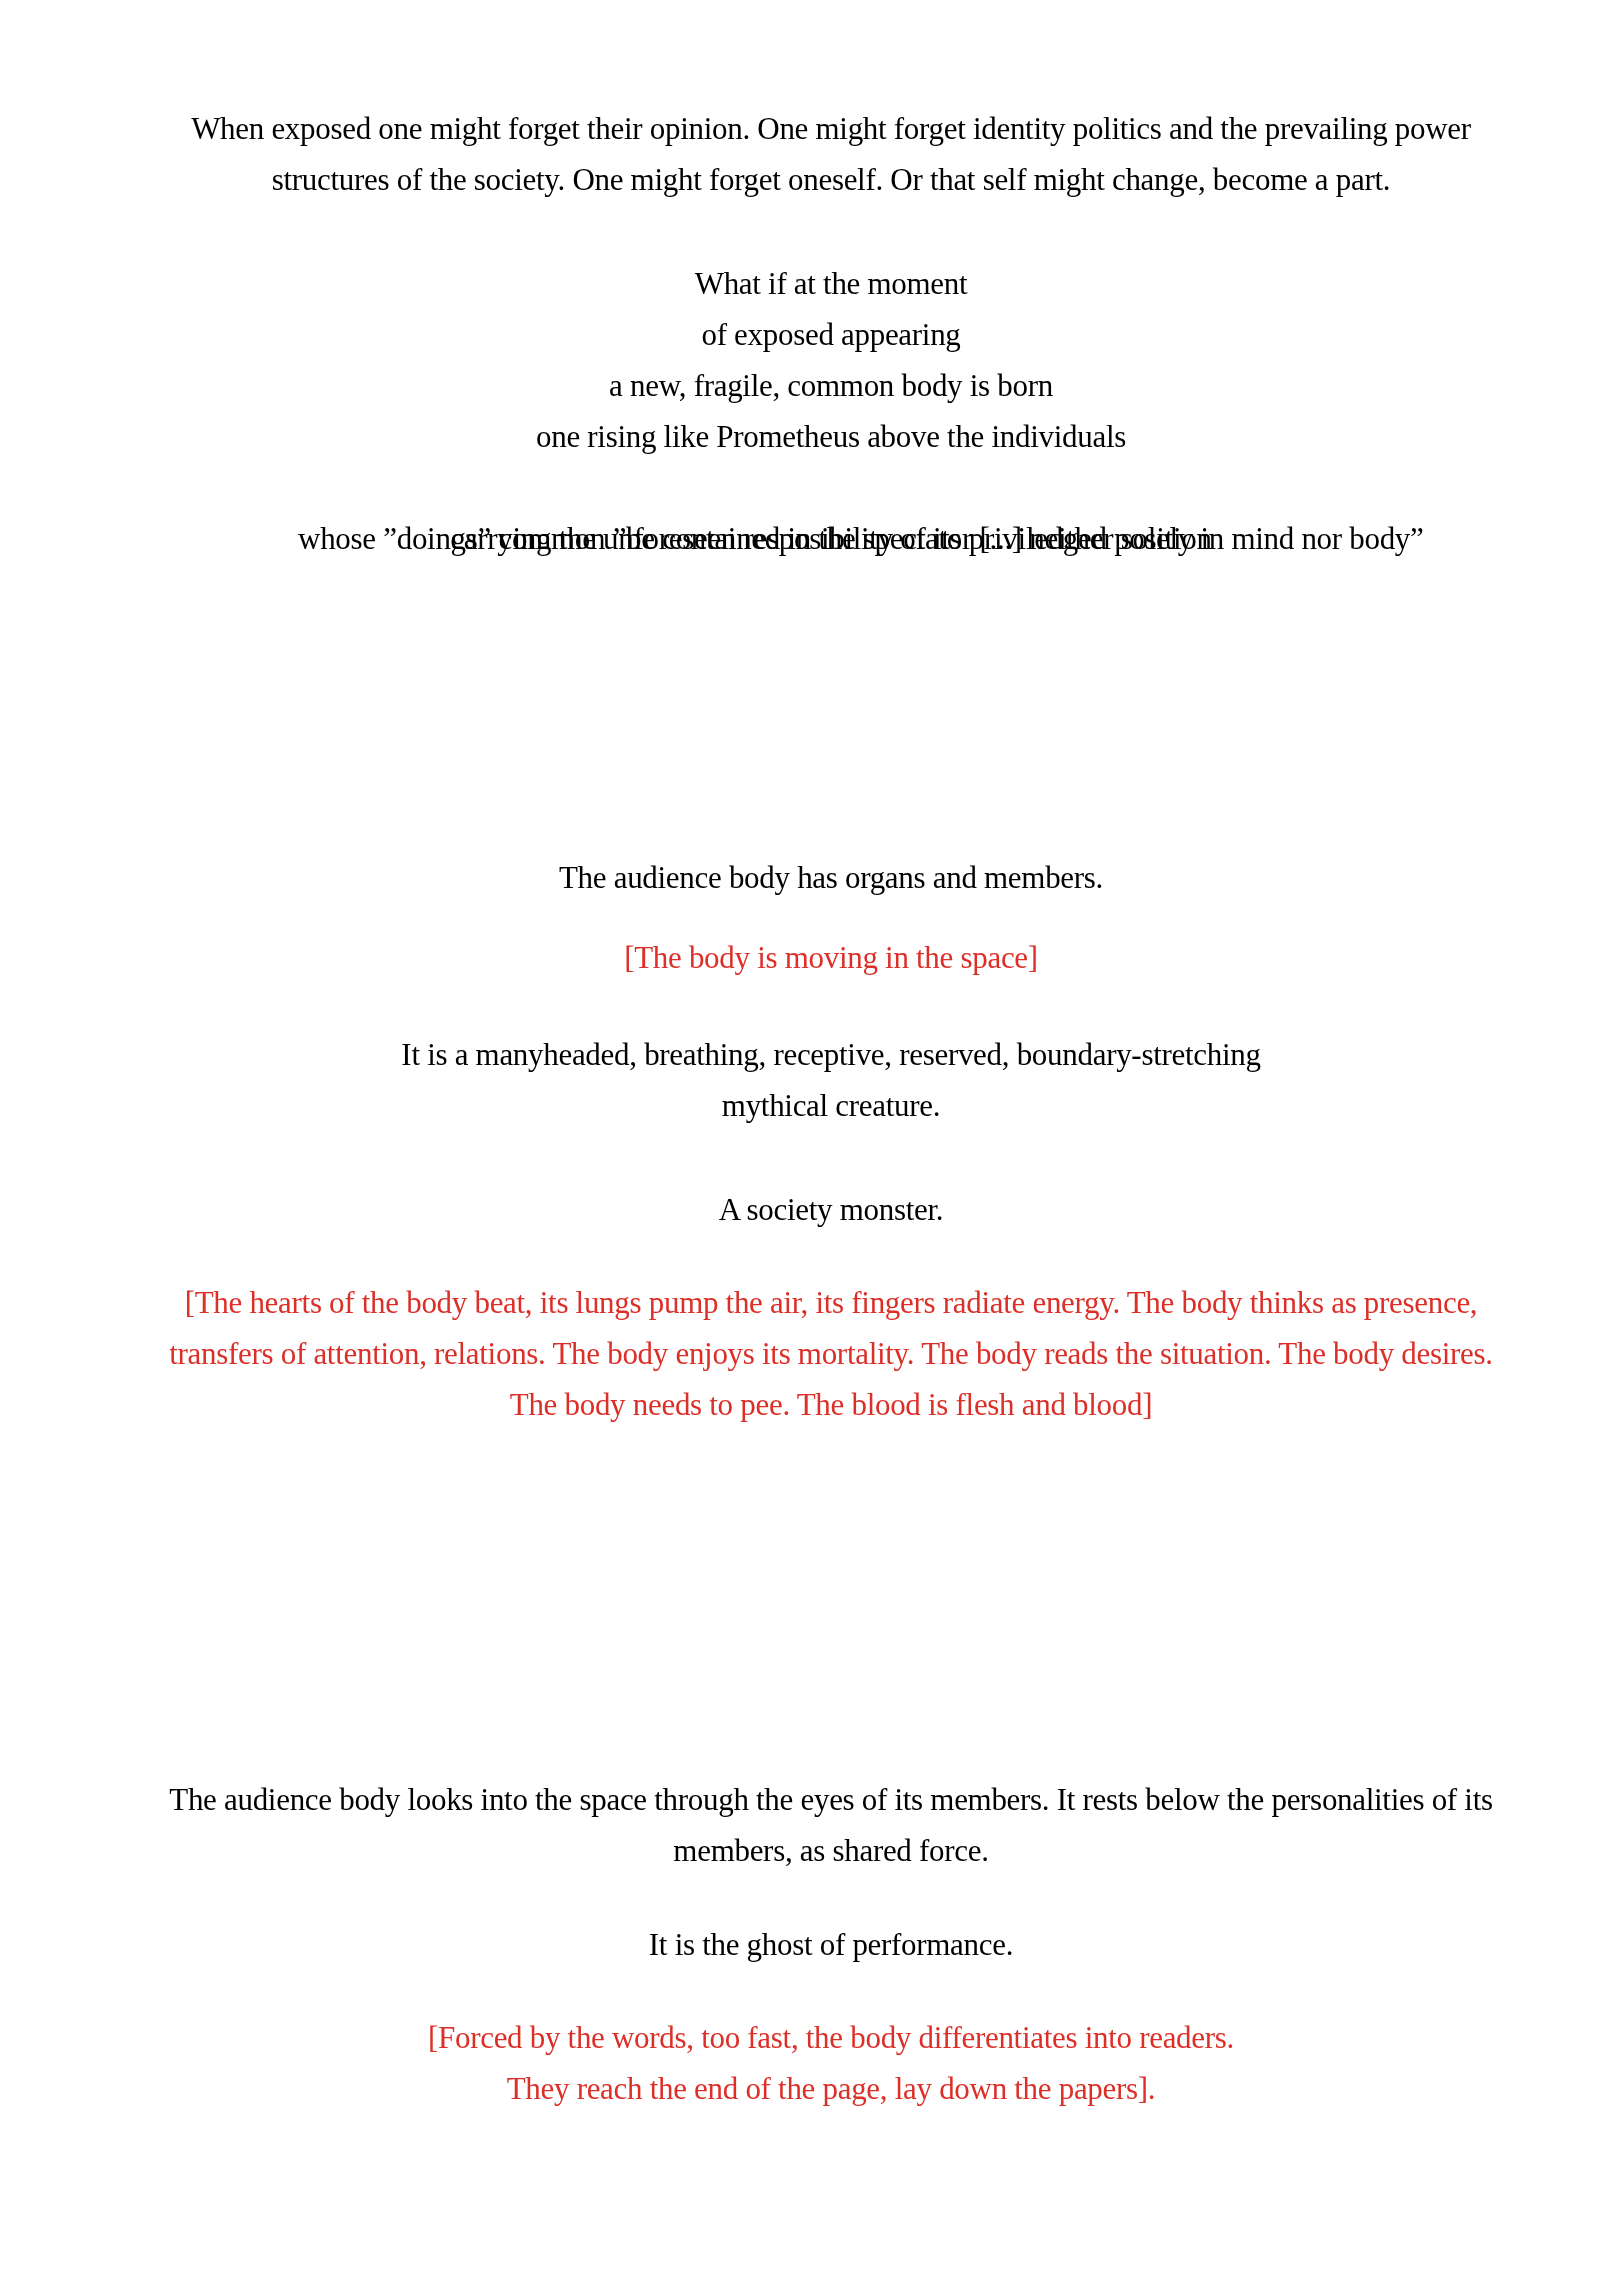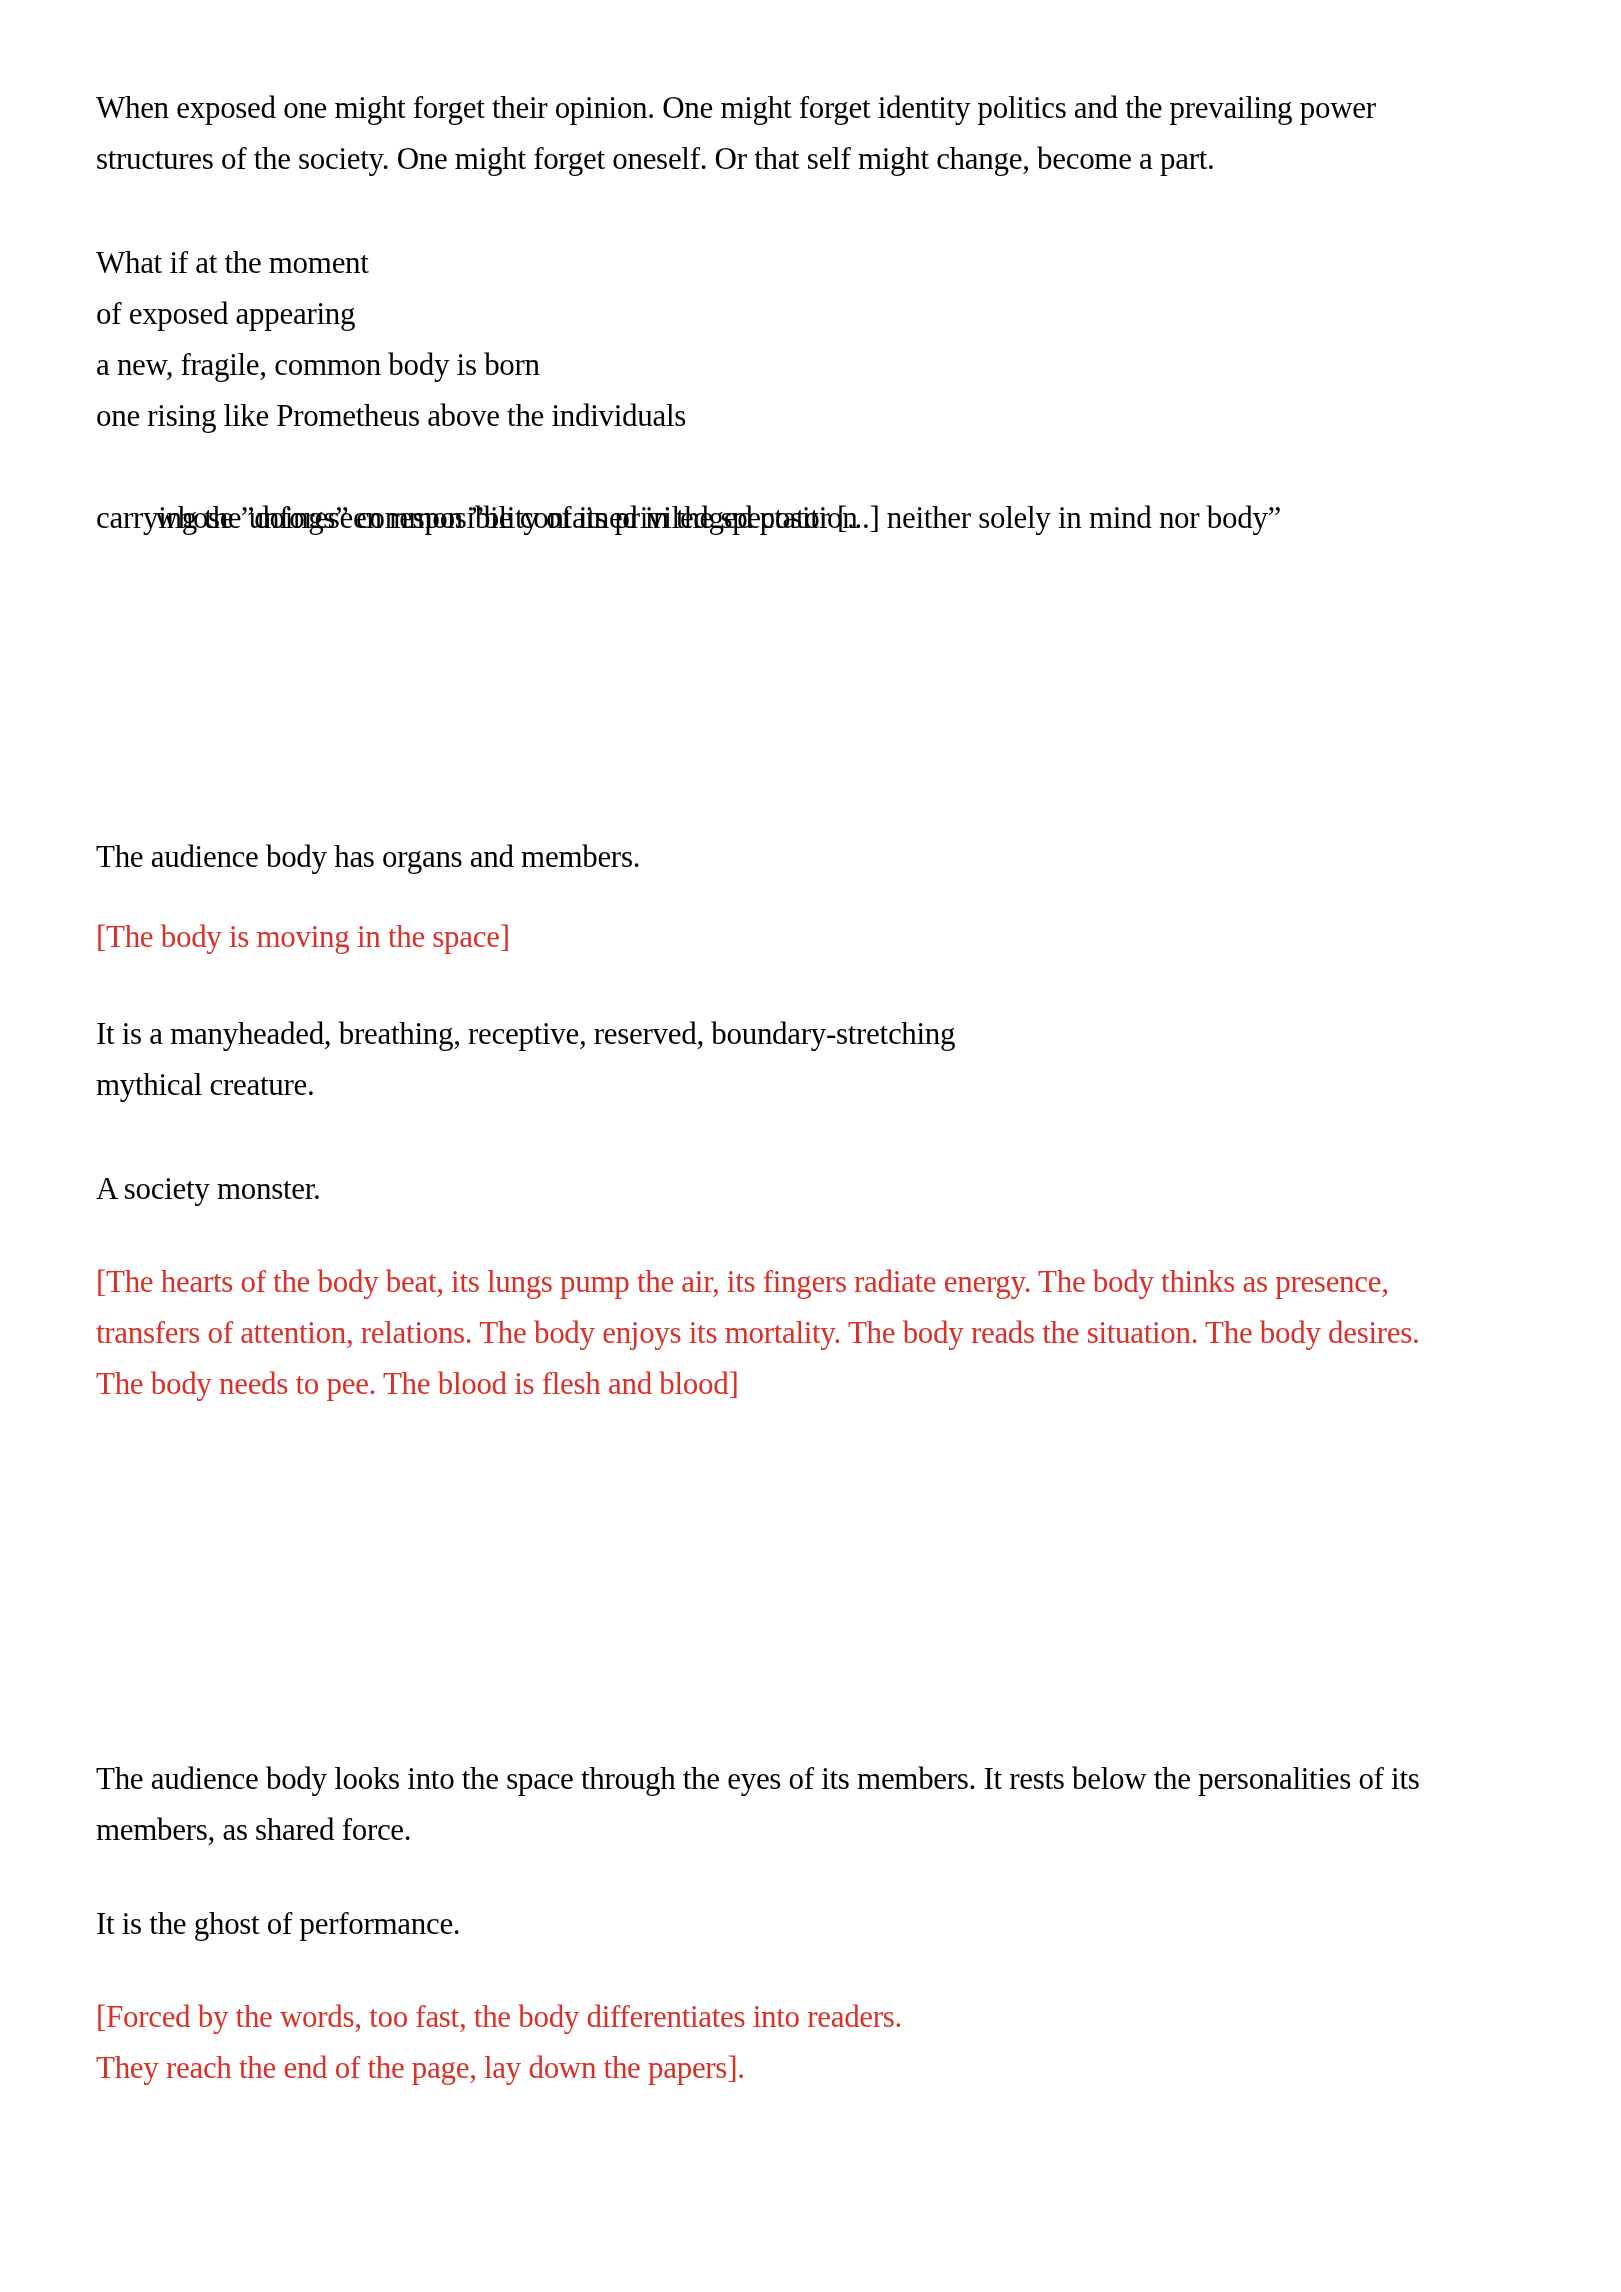--- a/index.html
+++ b/index.html
@@ -8,23 +8,24 @@
     width: 1621px;
     height: 2293px;
     background: #ffffff;
     overflow: hidden;
     font-family: "Liberation Serif", "DejaVu Serif", serif;
     font-size: 31px;
     color: #000000;
     letter-spacing: -0.3px;
   }
   .content {
-    padding-top: 82px;
+    padding-top: 103px;
     padding-left: 96px;
     width: 1470px;
+    text-align: center;
   }
   .block { margin: 0; }
   .line {
     height: 51px;
     line-height: 51px;
     white-space: pre;
   }
   .red { color: var(--accent-red, #dc2f28); }
   .italic { }
 </style>

